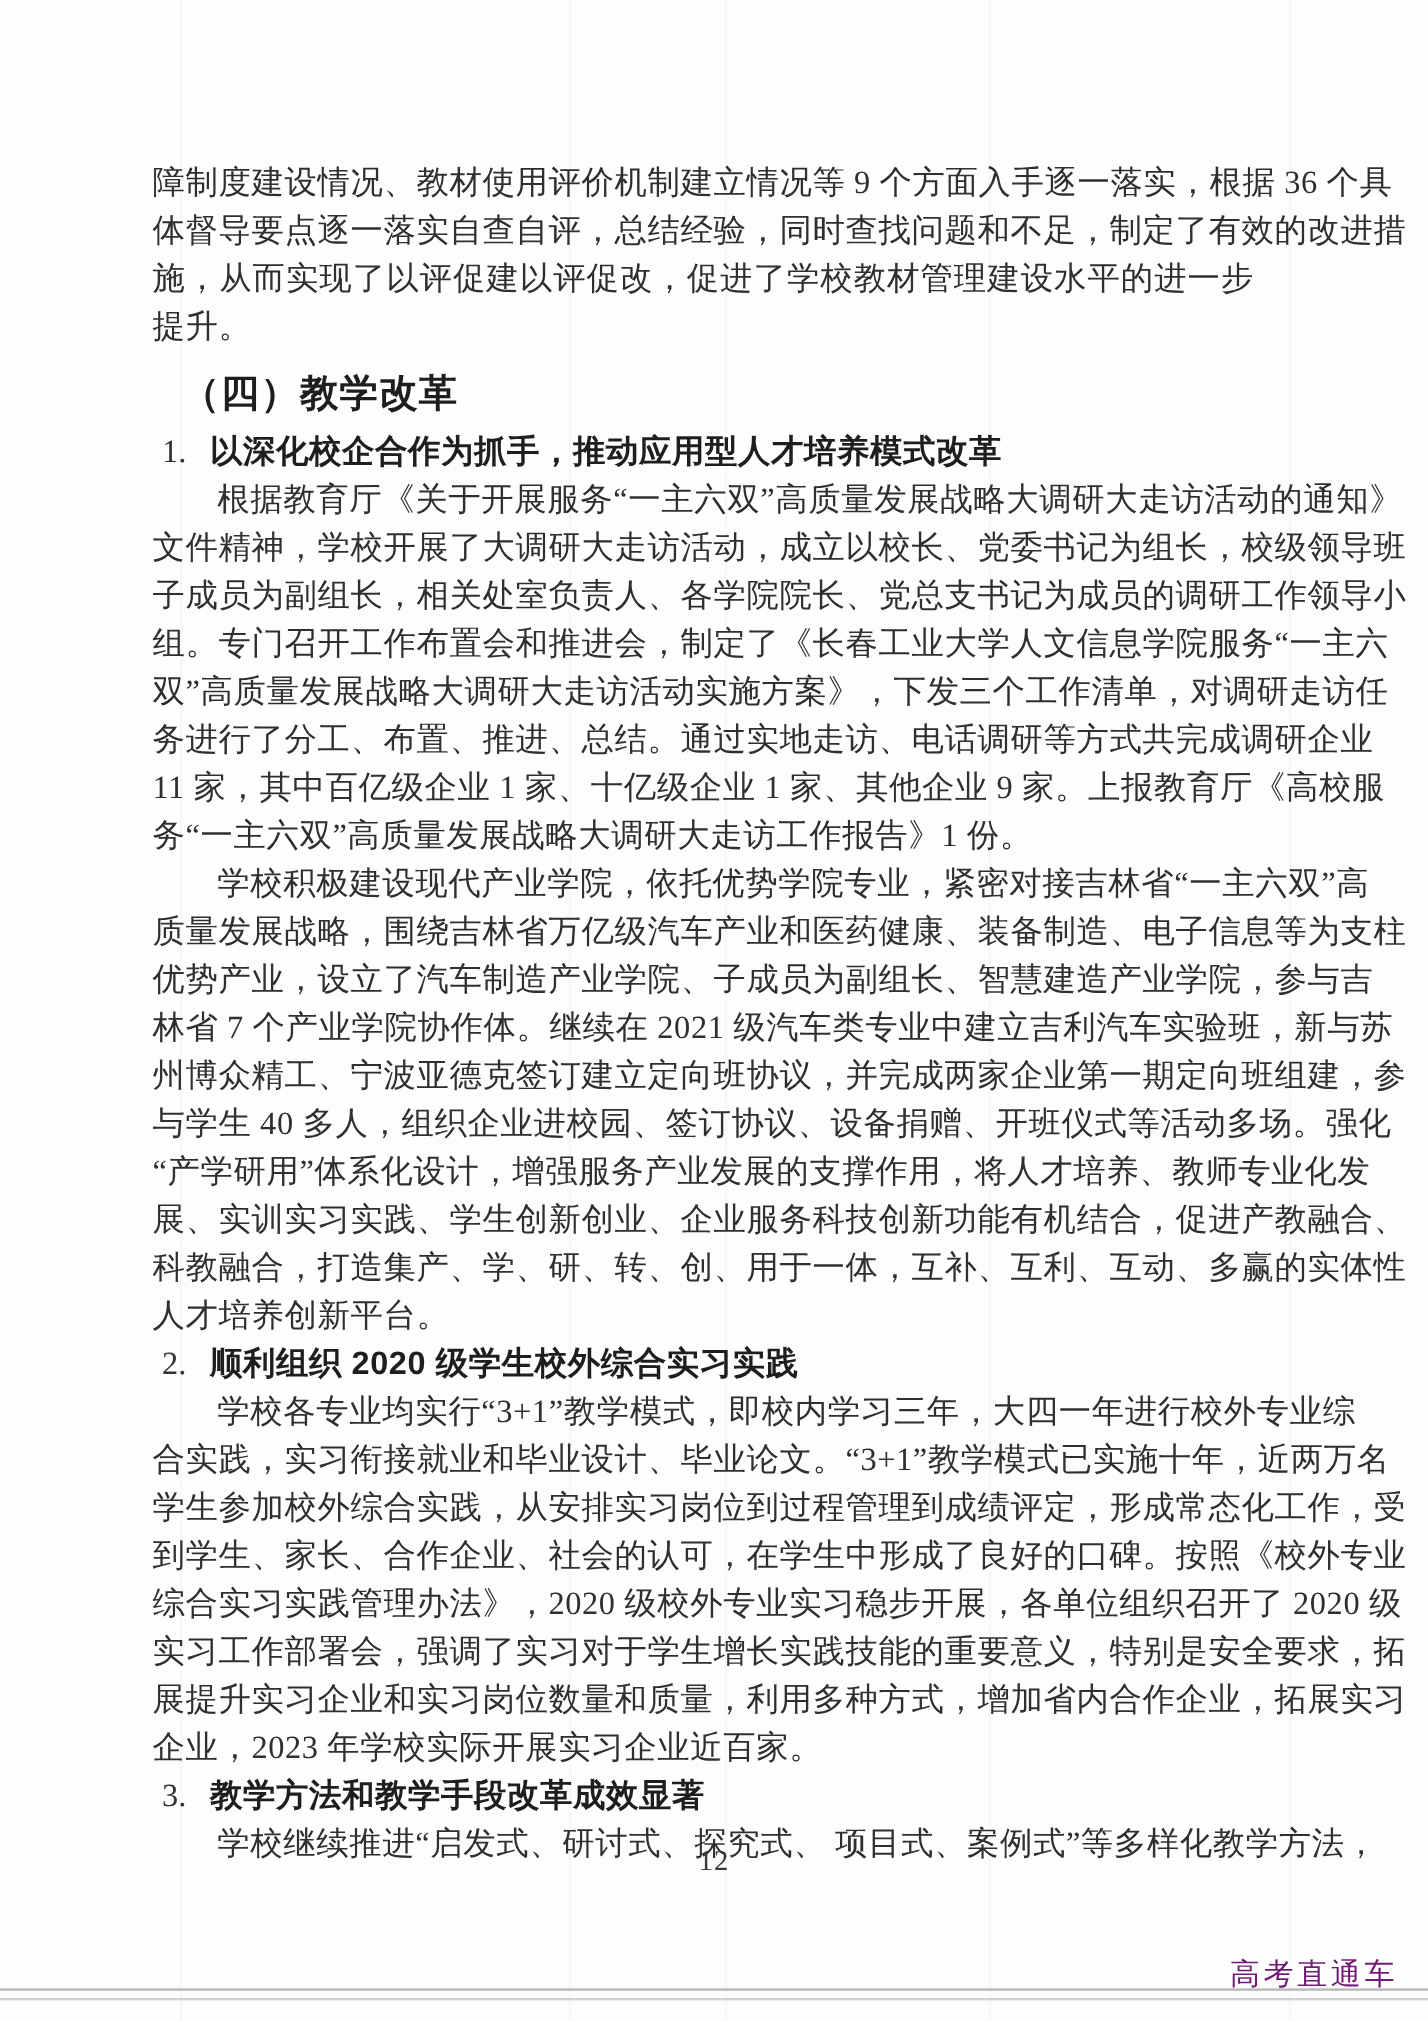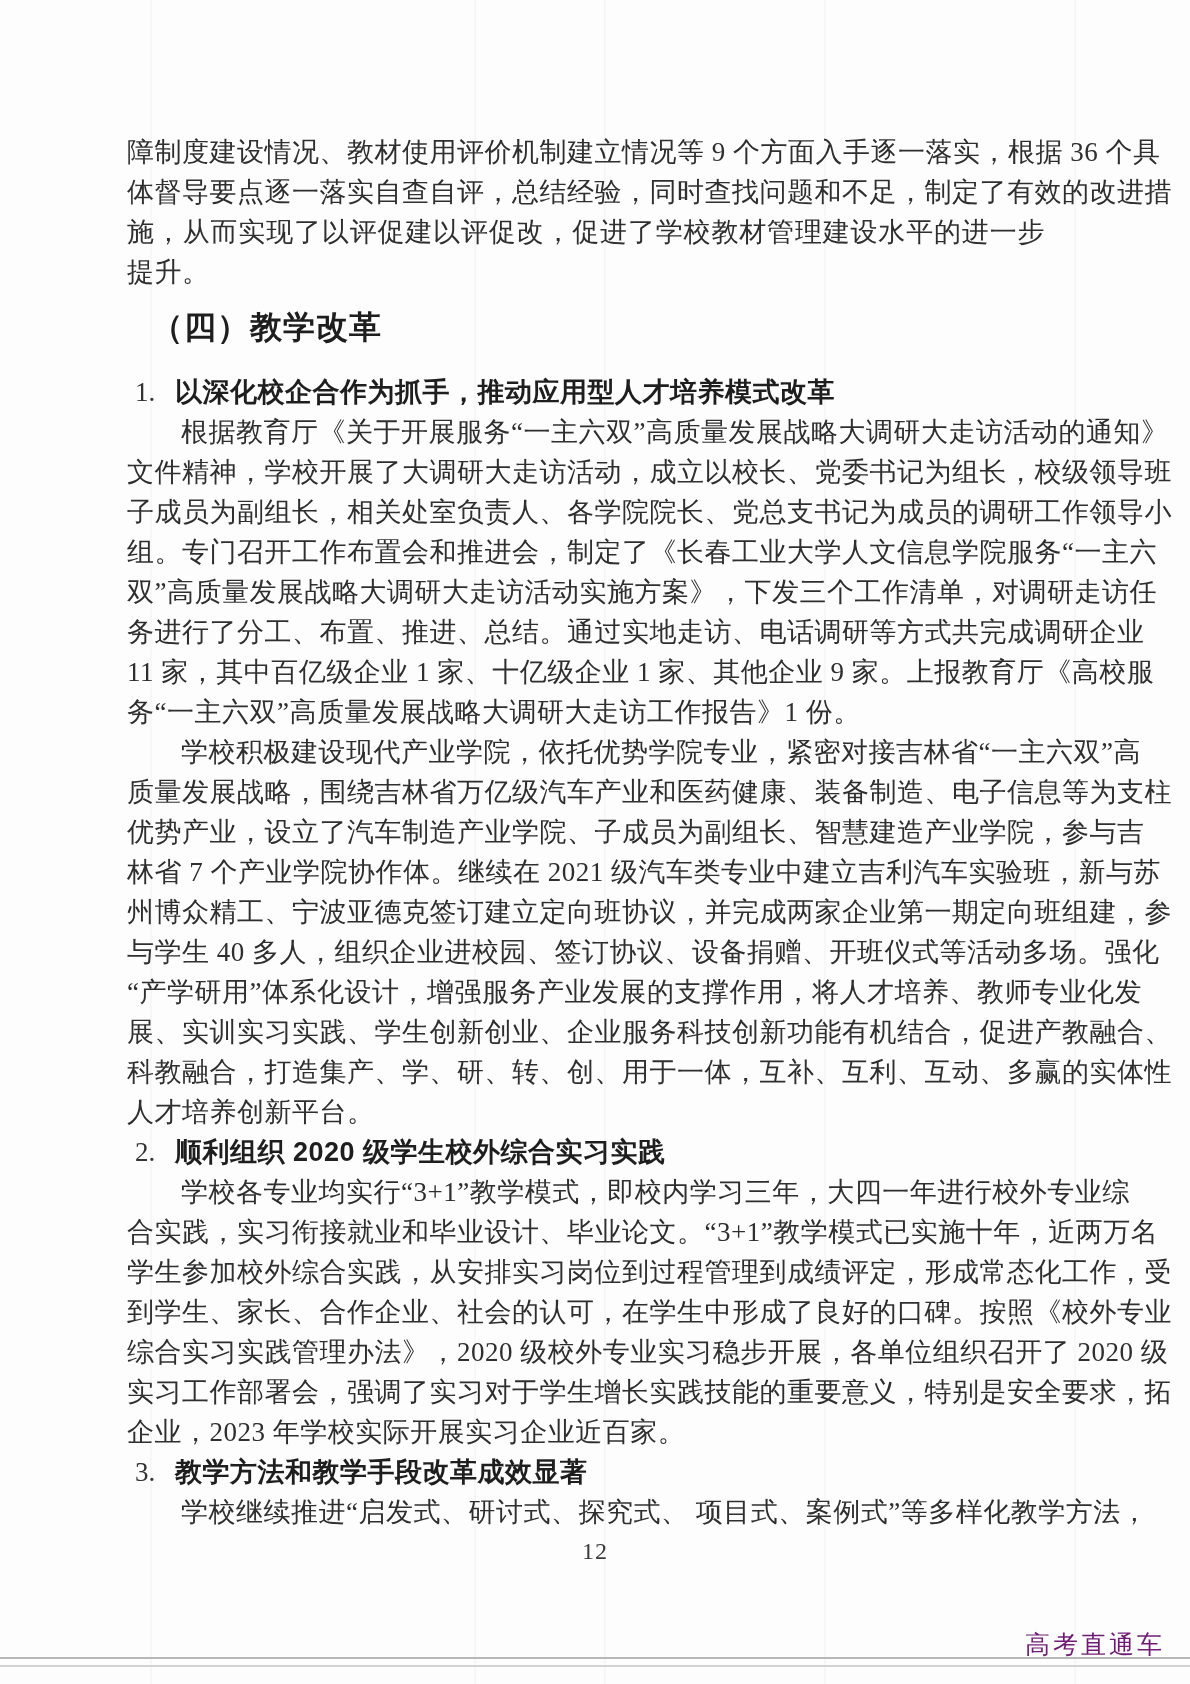--- a/index.html
+++ b/index.html
@@ -47,21 +47,21 @@
     white-space: normal;
     font-family: Liberation Serif, serif;
   }
   .ln.ind { padding-left: 54px; }
   .h-sec {
     font-family: "Liberation Sans", "DejaVu Sans", sans-serif;
     font-weight: 700;
     font-size: 32px;
     line-height: 50px;
     margin-top: 10px;
-    margin-bottom: 20px;
+    margin-bottom: 4px;
     padding-left: 24px;
     color: #1e1e1e;
     letter-spacing: 1px;
   }
   .h-num-row {
     line-height: 40px;
     font-size: 27px;
     padding-left: 8px;
     color: #222;
     display: flex;
@@ -160,20 +160,21 @@
       <span class="ttl">顺利组织 2020 级学生校外综合实习实践</span>
     </div>
 
     <div>
       <div class="ln ind">学校各专业均实行“3+1”教学模式，即校内学习三年，大四一年进行校外专业综</div>
       <div class="ln">合实践，实习衔接就业和毕业设计、毕业论文。“3+1”教学模式已实施十年，近两万名</div>
       <div class="ln">学生参加校外综合实践，从安排实习岗位到过程管理到成绩评定，形成常态化工作，受</div>
       <div class="ln">到学生、家长、合作企业、社会的认可，在学生中形成了良好的口碑。按照《校外专业</div>
       <div class="ln">综合实习实践管理办法》，2020 级校外专业实习稳步开展，各单位组织召开了 2020 级</div>
       <div class="ln">实习工作部署会，强调了实习对于学生增长实践技能的重要意义，特别是安全要求，拓</div>
+      <div class="ln">展提升实习企业和实习岗位数量和质量，利用多种方式，增加省内合作企业，拓展实习</div>
       <div class="ln end">企业，2023 年学校实际开展实习企业近百家。</div>
     </div>
 
     <div class="h-num-row">
       <span class="num">3.</span>
       <span class="ttl">教学方法和教学手段改革成效显著</span>
     </div>
 
     <div>
       <div class="ln ind">学校继续推进“启发式、研讨式、探究式、 项目式、案例式”等多样化教学方法，</div>

